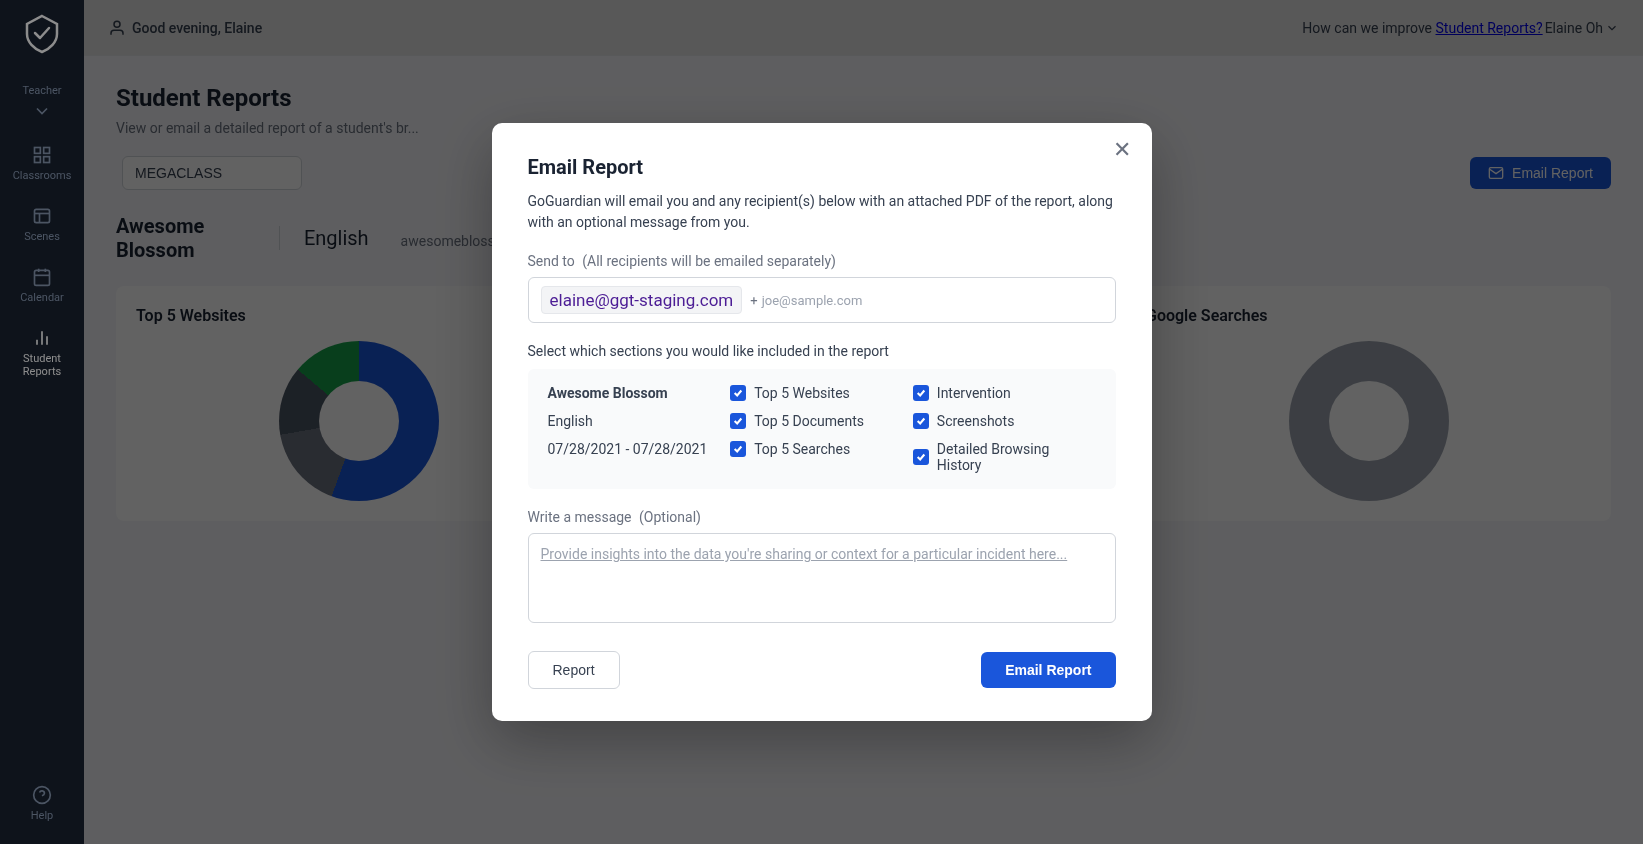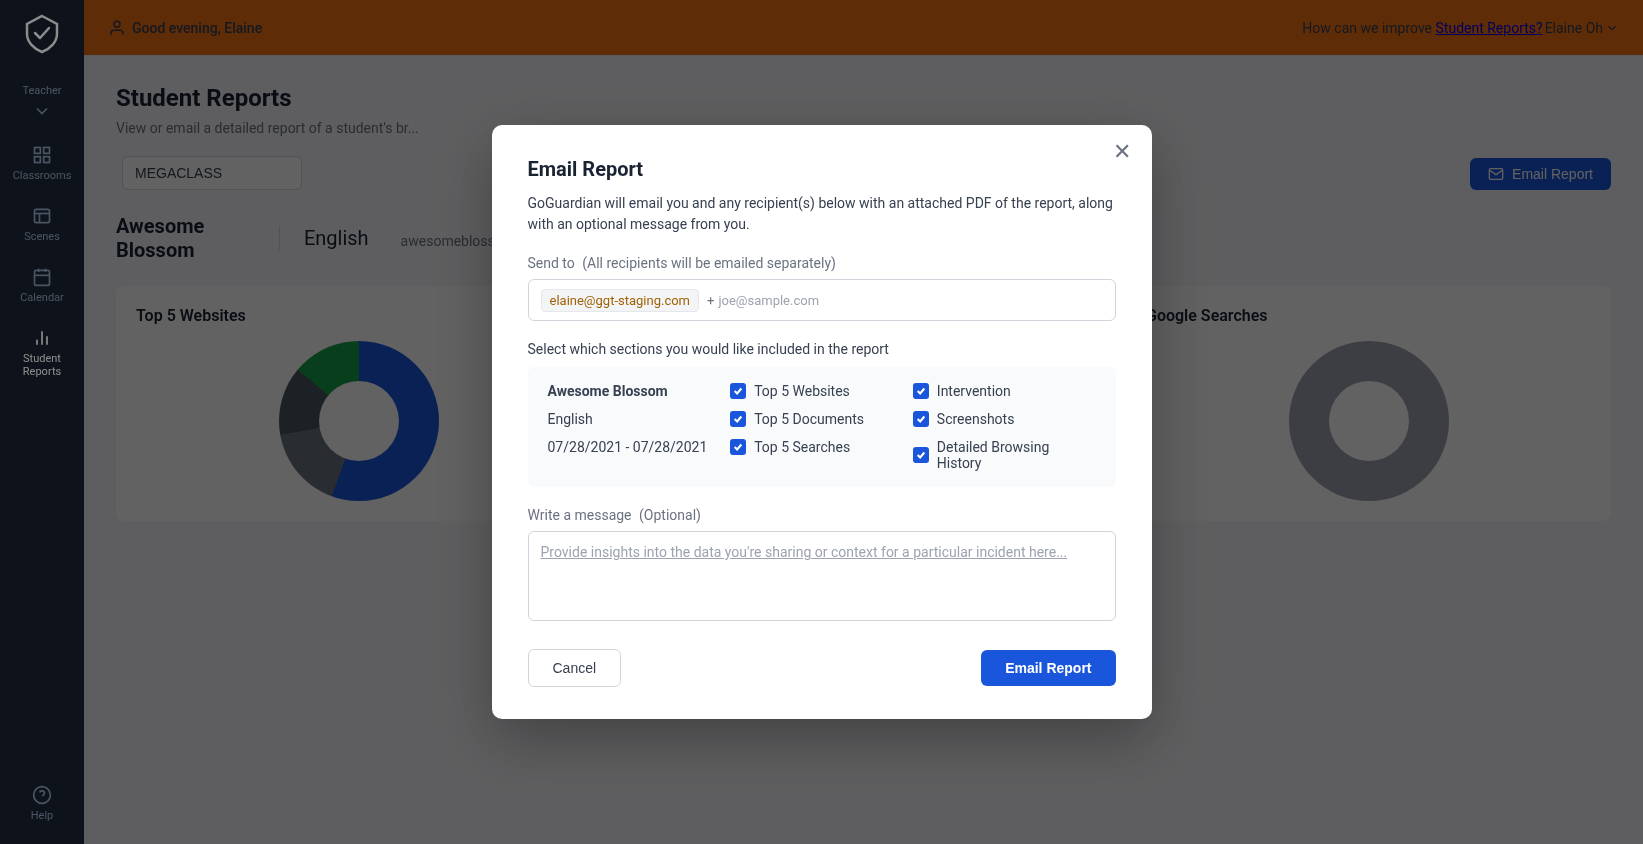--- a/index.html
+++ b/index.html
@@ -49,21 +49,21 @@
 
     
     .main {
       flex: 1;
       display: flex;
       flex-direction: column;
       overflow: hidden;
       filter: brightness(0.7);
     }
     .topbar {
-      background: #f97316;
+      background: #e5e5e5;
       height: 56px;
       display: flex;
       align-items: center;
       justify-content: space-between;
       padding: 0 24px;
       border-bottom: 1px solid #e5e7eb;
     }
     .topbar-left {
       display: flex;
       align-items: center;
@@ -91,21 +91,21 @@
       color: #1a2332;
       margin-bottom: 8px;
     }
     .page-subtitle {
       font-size: 14px;
       color: #6b7280;
       margin-bottom: 20px;
     }
     .toolbar {
       display: flex;
-      align-items: flex-end;
+      align-items: center;
       gap: 12px;
       margin-bottom: 24px;
       padding-left: 6px;
     }
     .select-box {
       background: #fff;
       border: 1px solid #d1d5db;
       border-radius: 6px;
       padding: 8px 36px 8px 12px;
       font-size: 14px;
@@ -251,22 +251,22 @@
       align-items: center;
       gap: 8px;
       margin-bottom: 20px;
       min-height: 42px;
     }
     .recipient-tag {
       background: #f3f4f6;
       border: 1px solid #e5e7eb;
       border-radius: 4px;
       padding: 3px 8px;
-      font-size: 13px;
-      color: #a16207;
+      font-size: 17px;
+      color: #4c1d95;
     }
     .recipient-input {
       display: flex;
       align-items: center;
       gap: 4px;
       font-size: 13px;
       color: #9ca3af;
     }
     .recipient-input span {
       color: #6b7280;
@@ -600,17 +600,17 @@
     </div>
 
     <div class="write-message-label">
       <span>Write a message</span>
       <span style="color:#6b7280; margin-left:4px;">(Optional)</span>
     </div>
 
     <textarea class="message-textarea" placeholder="Provide insights into the data you're sharing or context for a particular incident here..." style=""></textarea>
 
     <div class="modal-footer">
-      <button class="cancel-btn">Cancel</button>
+      <button class="cancel-btn">Report</button>
       <button class="confirm-btn">Email Report</button>
     </div>
   </div>
 </div>
 
 </body></html>

